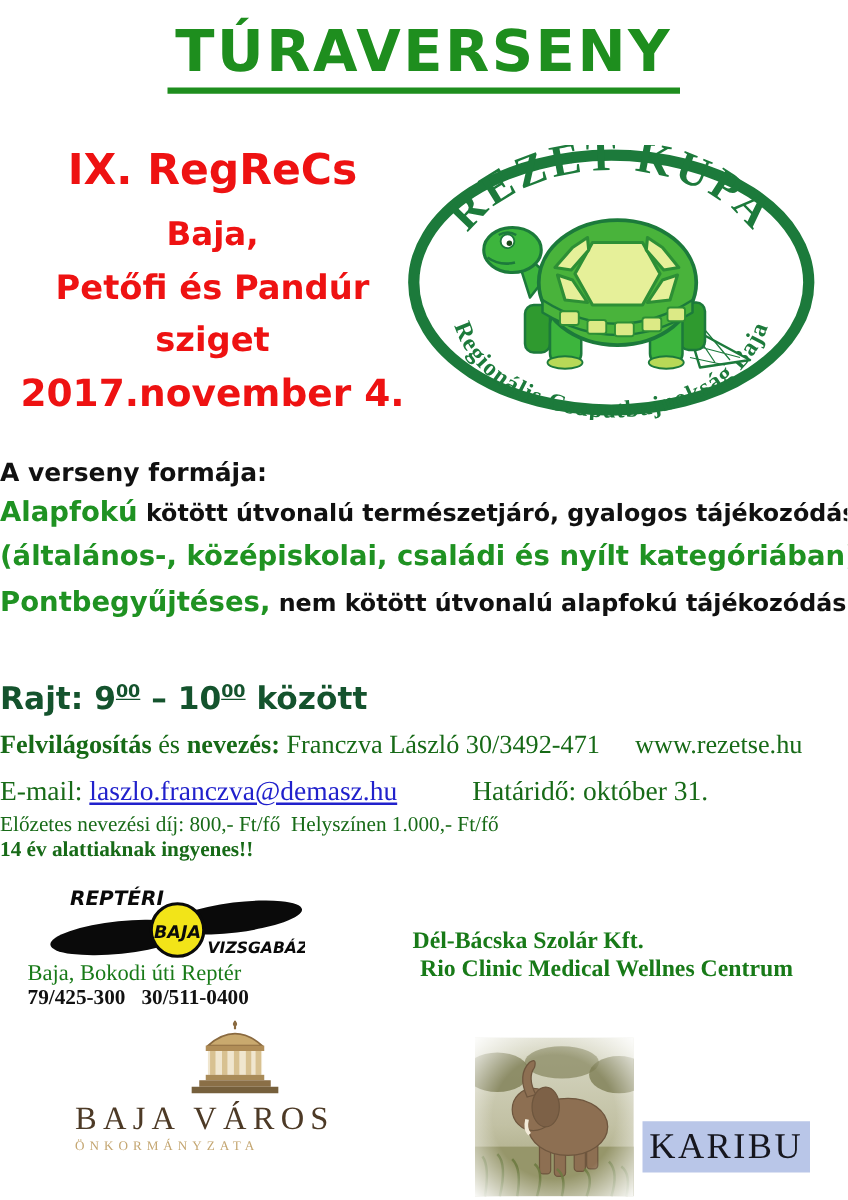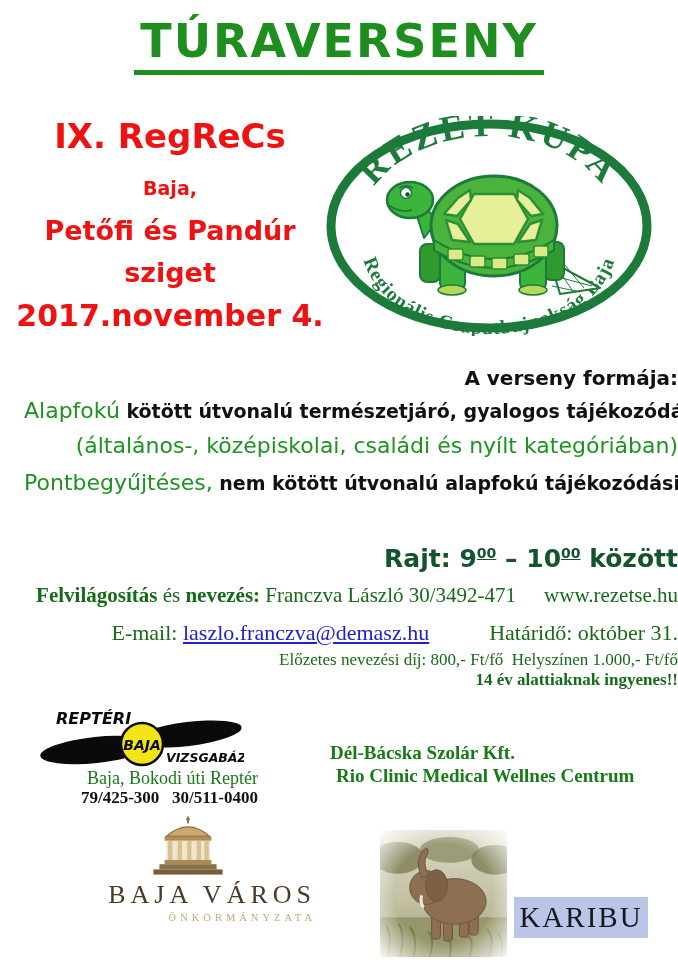--- a/index.html
+++ b/index.html
@@ -3,43 +3,43 @@
 <meta charset="utf-8">
 <style>
   html,body{margin:0;padding:0;background:#fff;}
   #poster{
     position:relative;width:678px;height:960px;background:#ffffff;overflow:hidden;
     font-family:"DejaVu Sans",sans-serif;
   }
   .abs{position:absolute;}
   .comic{font-family:"DejaVu Sans",sans-serif;}
   .serif{font-family:"Liberation Serif",serif;}
-  .center{text-align:right;}
+  .center{text-align:left;}
   
   .title-wrap{left:0;top:16px;width:678px;text-align:center;}
   .title{
     display:inline-block;font-weight:bold;font-size:46px;letter-spacing:2px;
     color:#1e8e1e;border-bottom:5px solid #1e8e1e;padding:0 6px 3px 6px;line-height:1.1;
   }
   
   .red-block{left:14px;top:116px;width:312px;text-align:center;color:#ee1212;font-weight:bold;}
   .red-l1{font-size:34px;line-height:40px;margin-bottom:17px;}
-  .red-l2{font-size:19px;line-height:30px;margin-bottom:13px;}
+  .red-l2{font-size:26px;line-height:30px;margin-bottom:13px;}
   .red-l3{font-size:27px;line-height:30px;margin-bottom:12px;}
   .red-l4{font-size:27px;line-height:30px;margin-bottom:11px;}
   .red-l5{font-size:30px;line-height:34px;margin-bottom:6px;}
   .red-l6{font-size:17px;line-height:20px;}
   
   .logo-wrap{left:322px;top:116px;width:334px;height:220px;}
   
   .fmt-heading{left:0;top:366px;width:678px;font-size:20px;font-weight:bold;color:#111;}
   .fmt-line1{left:0;top:398px;width:678px;font-size:19px;font-weight:bold;color:#111;white-space:nowrap;}
   .fmt-line2{left:0;top:433px;width:678px;font-size:22px;font-weight:bold;color:#111;white-space:nowrap;}
   .fmt-line3{left:0;top:470px;width:678px;font-size:19px;font-weight:bold;color:#111;white-space:nowrap;}
-  .green-comic{color:#1f9222;font-weight:normal;padding-left:24px;}
+  .green-comic{color:#1f9222;font-weight:bold;}
   .fmt-line1 .green-comic,.fmt-line3 .green-comic{font-size:22px;}
   .rajt-cel{left:0;top:509px;width:678px;font-size:22px;color:#1f9222;white-space:nowrap;}
   .rajt-cel .lbl{font-weight:normal;}
   .rajt-cel .val{font-weight:bold;}
   .rajt-cel .cel{margin-left:48px;font-weight:bold;}
   .time-line{left:0;top:544px;width:678px;font-size:25px;font-weight:bold;color:#14532d;}
   .time-line sup{font-size:14px;text-decoration:underline;vertical-align:super;line-height:0;}
   
   .info-line{left:0;top:583px;width:678px;font-size:21px;color:#176a17;}
   .info-line b{font-weight:bold;}

